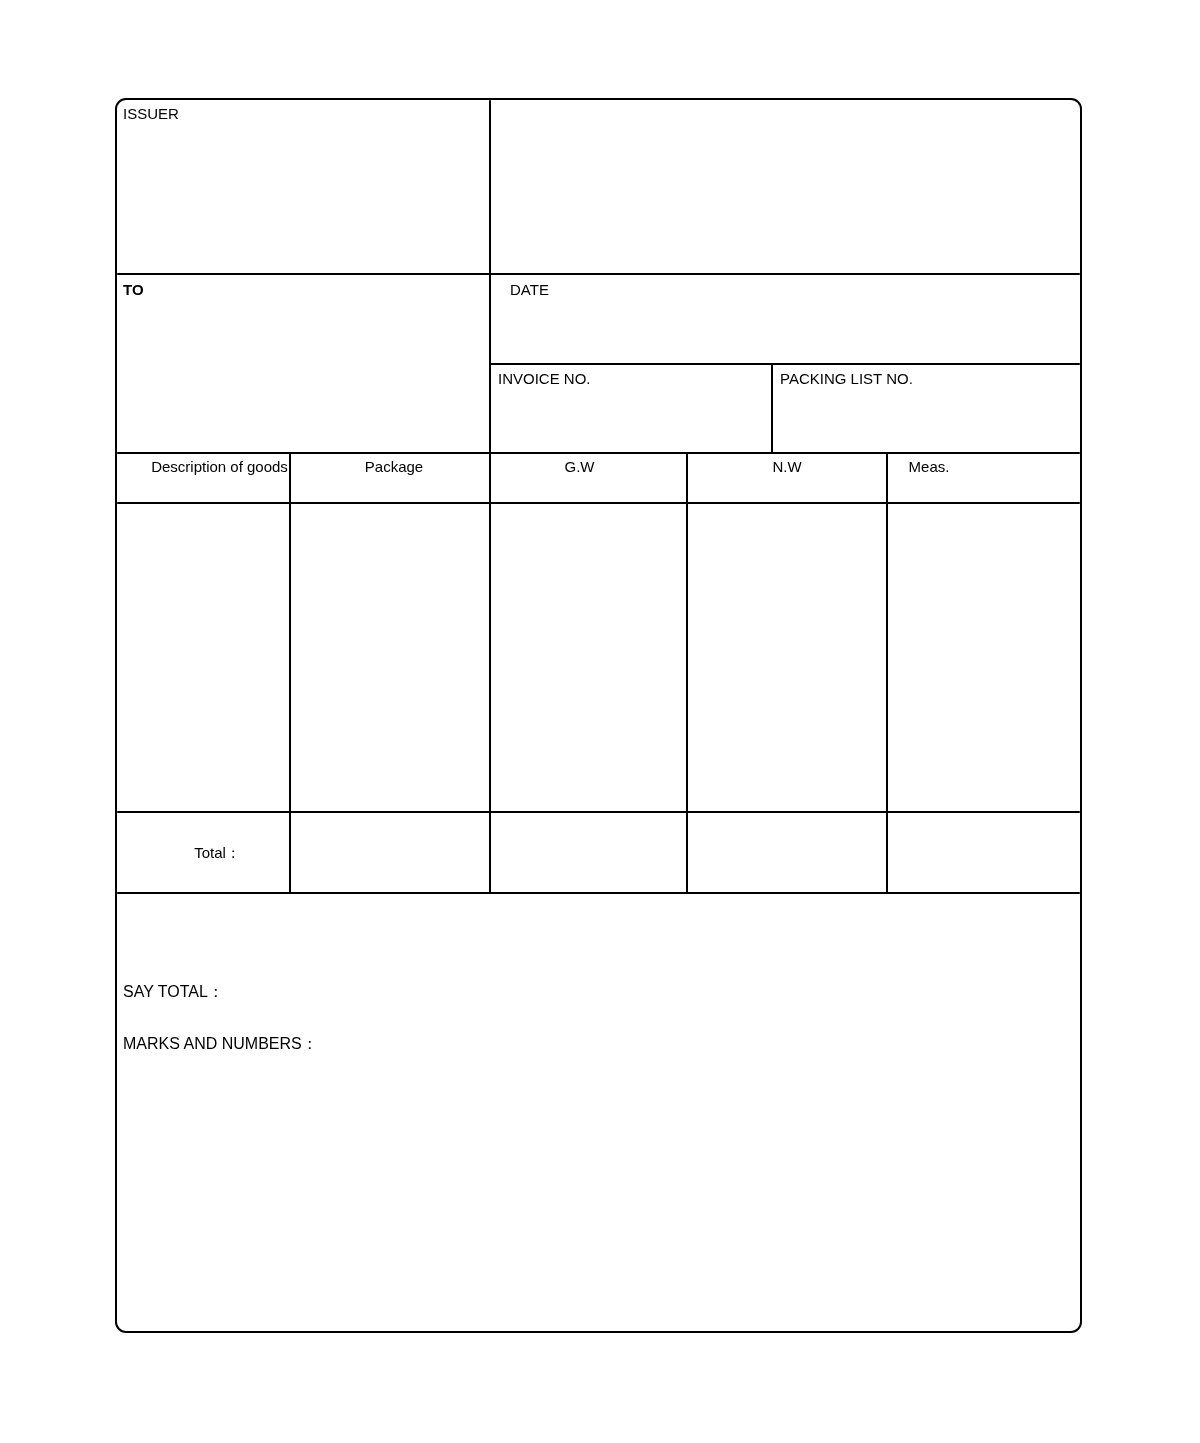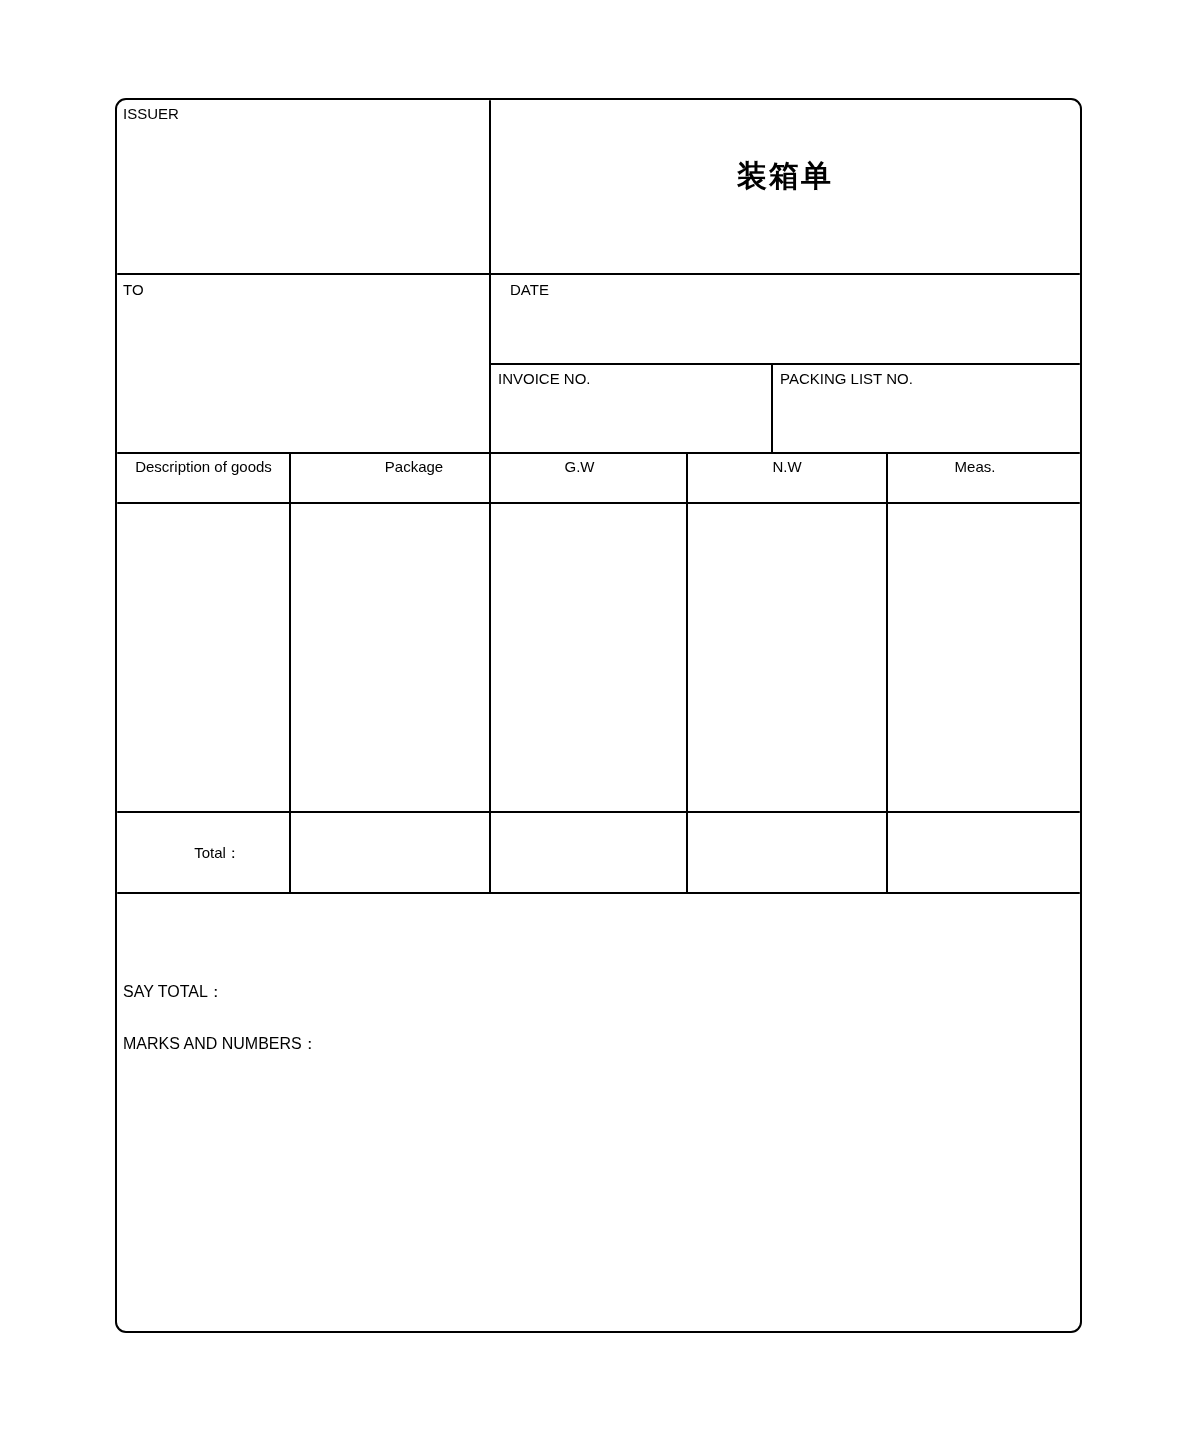--- a/index.html
+++ b/index.html
@@ -88,36 +88,35 @@
     <div class="hline" style="left:0; top:792px; width:963px;"></div>
 
     <div class="vline" style="left:372px; top:0; height:794px;"></div>
     <div class="vline" style="left:654px; top:263px; height:91px;"></div>
     <div class="vline" style="left:172px; top:352px; height:442px;"></div>
     <div class="vline" style="left:569px; top:352px; height:442px;"></div>
     <div class="vline" style="left:769px; top:352px; height:442px;"></div>
 
     <div class="lbl" style="left:6px; top:5px;">ISSUER</div>
     <div class="fill-area" style="left:0; top:26px; width:372px; height:146px;"></div>
-    <div class="title-cn">装箱单</div>
 
-    <div class="lbl" style="left:6px; top:181px;">TO</div>
+    <div class="lbl" style="left:6px; top:181px;font-weight:bold;">TO</div>
     <div class="fill-area" style="left:0; top:202px; width:372px; height:150px;"></div>
     <div class="lbl" style="left:381px; top:181px;margin-left:12px;">DATE</div>
     <div class="fill-area" style="left:430px; top:178px; width:530px; height:84px;"></div>
     <div class="lbl" style="left:381px; top:270px;">INVOICE NO.</div>
     <div class="fill-area" style="left:373px; top:292px; width:280px; height:59px;"></div>
     <div class="lbl" style="left:663px; top:270px;">PACKING LIST NO.</div>
     <div class="fill-area" style="left:657px; top:292px; width:305px; height:59px;"></div>
 
-    <div class="hdr-cell" style="left:0; width:173px;">Description of goods</div>
-    <div class="hdr-cell" style="left:179px; width:236px;">Package</div>
+    <div class="hdr-cell" style="left:16px; width:173px;">Description of goods</div>
+    <div class="hdr-cell" style="left:159px; width:236px;">Package</div>
     <div class="hdr-cell" style="left:373px; width:179px;">G.W</div>
     <div class="hdr-cell" style="left:570px; width:200px;">N.W</div>
-    <div class="hdr-cell" style="left:770px; width:176px;">Meas.</div>
+    <div class="hdr-cell" style="left:724px; width:176px;">Meas.</div>
 
     <div class="fill-area" style="left:0; top:404px; width:172px; height:307px;"></div>
     <div class="fill-area" style="left:174px; top:404px; width:198px; height:307px;"></div>
     <div class="fill-area" style="left:374px; top:404px; width:195px; height:307px;"></div>
     <div class="fill-area" style="left:571px; top:404px; width:198px; height:307px;"></div>
     <div class="fill-area" style="left:771px; top:404px; width:192px; height:307px;"></div>
 
     <div class="total-lbl">Total：</div>
     <div class="fill-area" style="left:174px; top:713px; width:198px; height:79px;"></div>
     <div class="fill-area" style="left:374px; top:713px; width:195px; height:79px;"></div>

